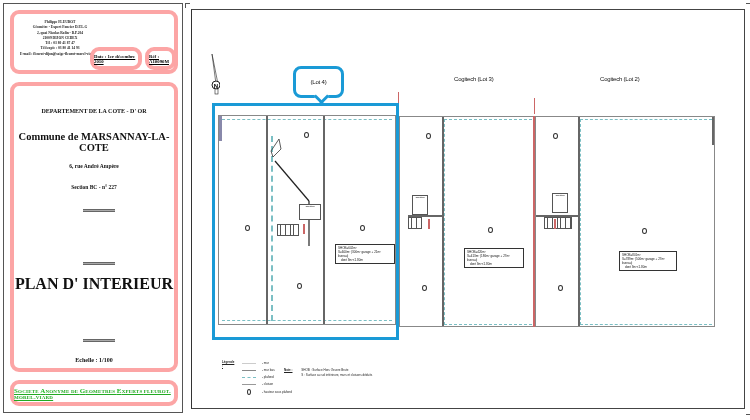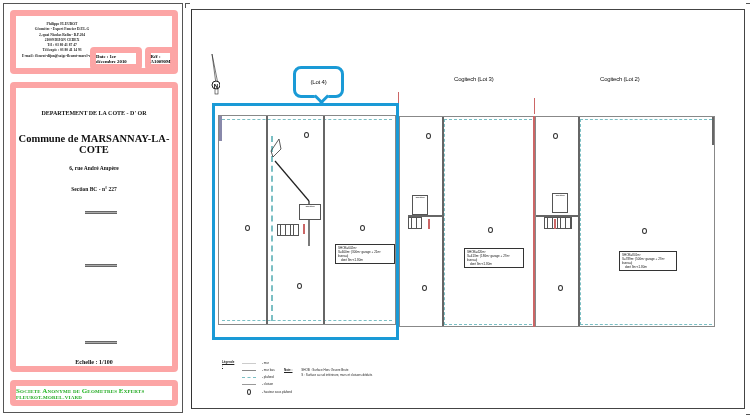--- a/index.html
+++ b/index.html
@@ -1,20 +1,20 @@
 <!DOCTYPE html>
 <html><head>
   <meta charset="utf-8">
   <style>
     * { box-sizing: border-box; margin: 0; padding: 0; }
     body { width: 750px; height: 420px; background: #fff; position: relative; overflow: hidden; font-family: "Liberation Serif", serif; }
 
     
     .cartouche { position: absolute; left: 3px; top: 3px; width: 180px; height: 410px; border: 1.5px solid #555; background: #fff; }
-    .box { position: absolute; border: 6px solid #fca5a5; border-radius: 4px; background: #fff; }
+    .box { position: absolute; border: 4px solid #fca5a5; border-radius: 9px; background: #fff; text-decoration: underline; }
     .box-author { left: 6px; top: 6px; width: 168px; height: 64px; }
     .author-lines { position: absolute; left: 6px; top: 6px; width: 80px; text-align: center; font-size: 3.6px; line-height: 5.3px; font-weight: bold; color: #222; }
     .box-date { left: 86px; top: 43px; width: 52px; height: 23px; font-size: 4.8px; font-weight: bold; display:flex; align-items:center; justify-content:center; }
     .box-ref { left: 141px; top: 43px; width: 31px; height: 23px; font-size: 4.8px; font-weight: bold; display:flex; align-items:center; justify-content:center; }
     .box-main { left: 6px; top: 78px; width: 168px; height: 290px; }
     .txt { position: absolute; left: 0; width: 100%; text-align: center; color: #111; font-weight: bold; }
     .t-dept { top: 22px; font-size: 6px; }
     .t-commune { top: 45px; font-size: 10.5px; }
     .t-addr { top: 77px; font-size: 5.5px; }
     .t-section { top: 98px; font-size: 5.5px; }
@@ -70,20 +70,21 @@
   <div class="box box-date">Date : 1er décembre 2010</div>
   <div class="box box-ref">Réf : A10090M</div>
 
   <div class="box box-main">
     <div class="txt t-dept">DEPARTEMENT DE LA COTE - D' OR</div>
     <div class="txt t-commune">Commune de MARSANNAY-LA-COTE</div>
     <div class="txt t-addr">6, rue André Ampère</div>
     <div class="txt t-section">Section BC - n° 227</div>
     <div class="divider" style="top:123px;"></div>
     <div class="divider" style="top:176px;"></div>
+    <div class="txt t-plan">PLAN D' INTERIEUR</div>
     <div class="divider" style="top:253px;"></div>
     <div class="txt t-scale">Echelle : 1/100</div>
   </div>
 
   <div class="box box-company">
     <span>
       <b>S</b><span>OCIETE </span>
       <b>A</b><span>NONYME DE </span>
       <b>G</b><span>EOMETRES </span>
       <b>E</b><span>XPERTS </span>

